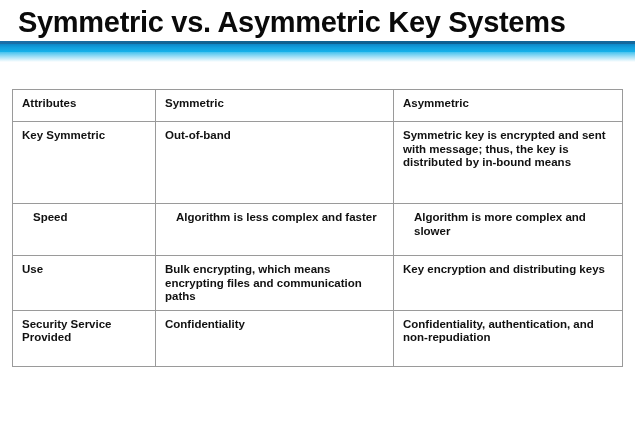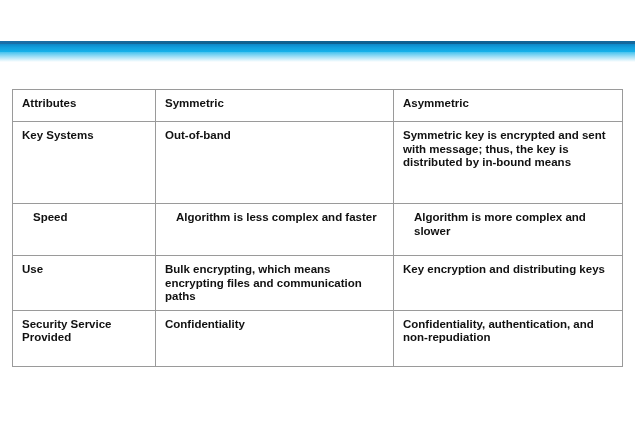--- a/index.html
+++ b/index.html
@@ -94,20 +94,21 @@
   tr.r-speed td { height: 38px; padding-left: 20px; }
   tr.r-num td { height: 17px; }
   tr.r-use td { height: 37px; }
   tr.r-ssp td { height: 42px; }
 </style>
 </head>
 <body>
 
 <div class="slide">
 
+  <div class="slide-title">Symmetric vs. Asymmetric Key Systems</div>
 
   <div class="title-rule">
     <div class="rule-dark"></div>
     <div class="rule-main"></div>
     <div class="rule-fade"></div>
   </div>
 
   <div class="table-wrap">
     <table class="cmp">
       <colgroup>
@@ -117,21 +118,21 @@
       </colgroup>
       <tbody>
         <tr class="r-head head">
           <td>Attributes</td>
           <td>Symmetric</td>
           <td>Asymmetric</td>
         </tr>
 
 
         <tr class="r-kex">
-          <td>Key Systems</td>
+          <td>Key Symmetric</td>
           <td>Out-of-band</td>
           <td>Symmetric key is encrypted and sent with message; thus, the key is distributed by in-bound means</td>
         </tr>
 
         <tr class="r-speed">
           <td>Speed</td>
           <td>Algorithm is less complex and faster</td>
           <td>Algorithm is more complex and slower</td>
         </tr>
 

